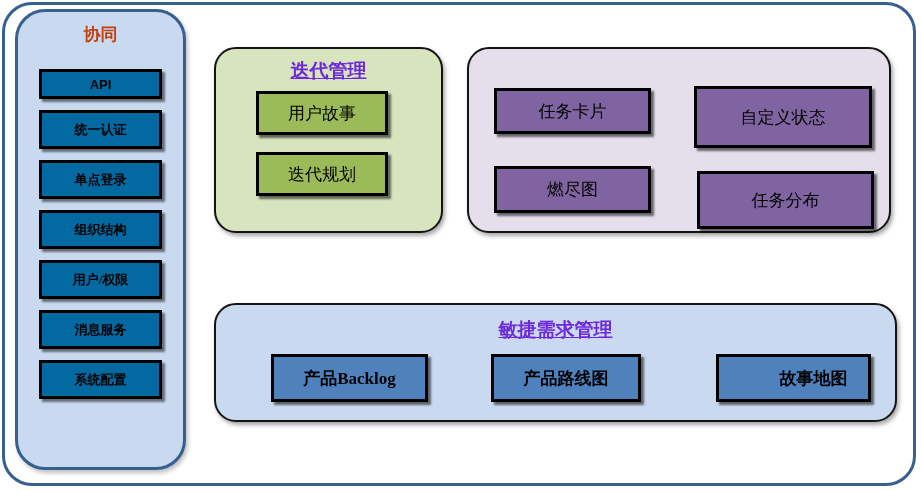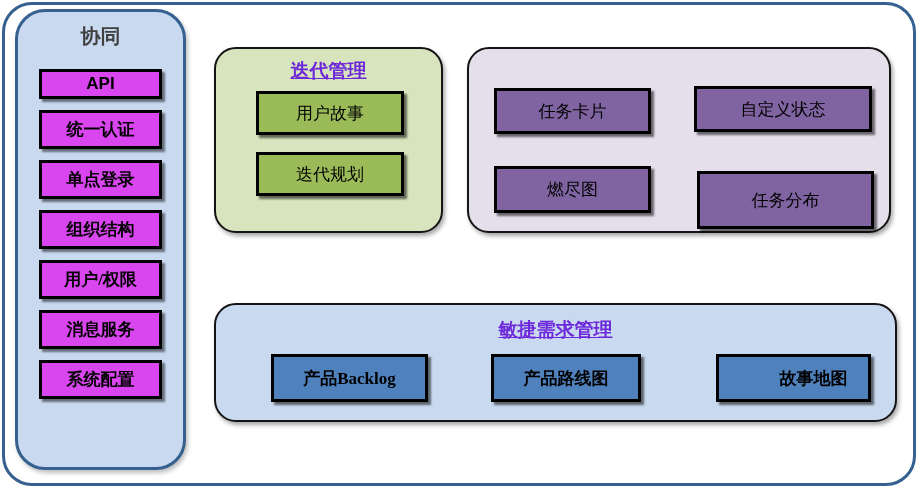--- a/index.html
+++ b/index.html
@@ -33,45 +33,45 @@
     left: 15px; top: 9px;
     width: 171px; height: 461px;
     background: #C9DAF0;
     border: 3px solid #36608F;
     border-radius: 30px;
     box-shadow: 2px 3px 4px rgba(0,0,0,0.25);
   }
   .sidebar-title {
     margin-top: 11px;
     text-align: center;
-    font-size: 20px;
+    font-size: 17px;
     font-weight: bold;
-    color: #404040;
+    color: #c2410c;
   }
   .sidebar-items {
     position: absolute;
     left: 0; top: 57px;
     width: 100%;
     display: flex;
     flex-direction: column;
     align-items: center;
     gap: 11px;
   }
   .side-item {
     width: 123px;
     height: 39px;
-    background: #d946ef;
+    background: #0369a1;
     border: 3px solid #000;
     box-shadow: 3px 3px 2px rgba(0,0,0,0.5);
     display: flex;
     align-items: center;
     justify-content: center;
     font-family: "Liberation Serif", serif;
     font-weight: bold;
-    font-size: 17px;
+    font-size: 13px;
     color: #000;
   }
   .side-item.short { height: 30px; font-family: "Liberation Sans", sans-serif; }
 
   
   .group {
     position: absolute;
     border: 2px solid #141414;
     border-radius: 22px;
     box-shadow: 2px 3px 4px rgba(0,0,0,0.35);
@@ -99,33 +99,33 @@
     font-weight: 500;
     color: #000;
   }
 
   
   .group.iteration {
     left: 214px; top: 47px;
     width: 229px; height: 186px;
     background: #D7E4BD;
   }
-  .iteration .g-item { background: #9BBB59; left: 40px; width: 148px; height: 44px; }
+  .iteration .g-item { background: #9BBB59; left: 40px; width: 132px; height: 44px; }
   .iteration .gi-0 { top: 42px; }
   .iteration .gi-1 { top: 103px; }
 
   
   .group.kanban {
     left: 467px; top: 47px;
     width: 424px; height: 186px;
     background: #E5DFEC;
   }
   .kanban .g-item { background: #8064A2; }
   .kanban .gi-0 { left: 25px;  top: 39px;  width: 157px; height: 46px; }
-  .kanban .gi-1 { left: 225px; top: 37px;  width: 178px; height: 46px; text-align: right; }
+  .kanban .gi-1 { left: 225px; top: 37px;  width: 178px; height: 62px; text-align: right; }
   .kanban .gi-2 { left: 25px;  top: 117px; width: 157px; height: 47px; }
   .kanban .gi-3 { left: 228px; top: 122px; width: 177px; height: 58px; }
 
   
   .group.agile {
     left: 214px; top: 303px;
     width: 683px; height: 119px;
     background: #C9DAF0;
   }
   .agile .group-title { top: 12px; }

